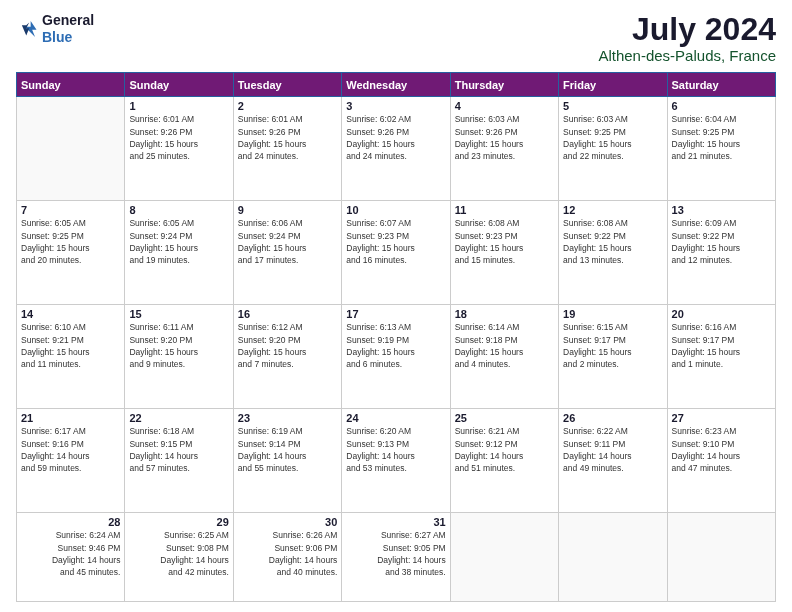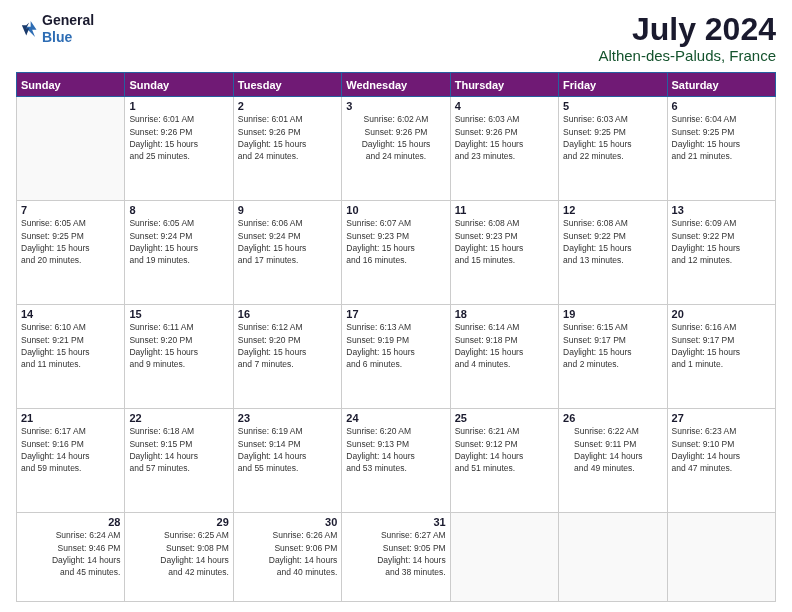--- a/index.html
+++ b/index.html
@@ -143,21 +143,21 @@
           </td>
           <td>
             <span class="day-num">2</span>
             <div class="day-info" style="white-space: pre-line;">Sunrise: 6:01 AM
 Sunset: 9:26 PM
 Daylight: 15 hours
 and 24 minutes.</div>
           </td>
           <td>
             <span class="day-num">3</span>
-            <div class="day-info" style="white-space: pre-line; text-align: center;">Sunrise: 6:02 AM
+            <div class="day-info" style="white-space: pre-line;">Sunrise: 6:02 AM
 Sunset: 9:26 PM
 Daylight: 15 hours
 and 24 minutes.</div>
           </td>
           <td>
             <span class="day-num">4</span>
             <div class="day-info" style="white-space: pre-line;">Sunrise: 6:03 AM
 Sunset: 9:26 PM
 Daylight: 15 hours
 and 23 minutes.</div>
@@ -310,21 +310,21 @@
           </td>
           <td>
             <span class="day-num">25</span>
             <div class="day-info" style="white-space: pre-line;">Sunrise: 6:21 AM
 Sunset: 9:12 PM
 Daylight: 14 hours
 and 51 minutes.</div>
           </td>
           <td>
             <span class="day-num">26</span>
-            <div class="day-info" style="white-space: pre-line; margin-left: 11px;">Sunrise: 6:22 AM
+            <div class="day-info" style="white-space: pre-line;">Sunrise: 6:22 AM
 Sunset: 9:11 PM
 Daylight: 14 hours
 and 49 minutes.</div>
           </td>
           <td>
             <span class="day-num">27</span>
             <div class="day-info" style="white-space: pre-line;">Sunrise: 6:23 AM
 Sunset: 9:10 PM
 Daylight: 14 hours
 and 47 minutes.</div>

